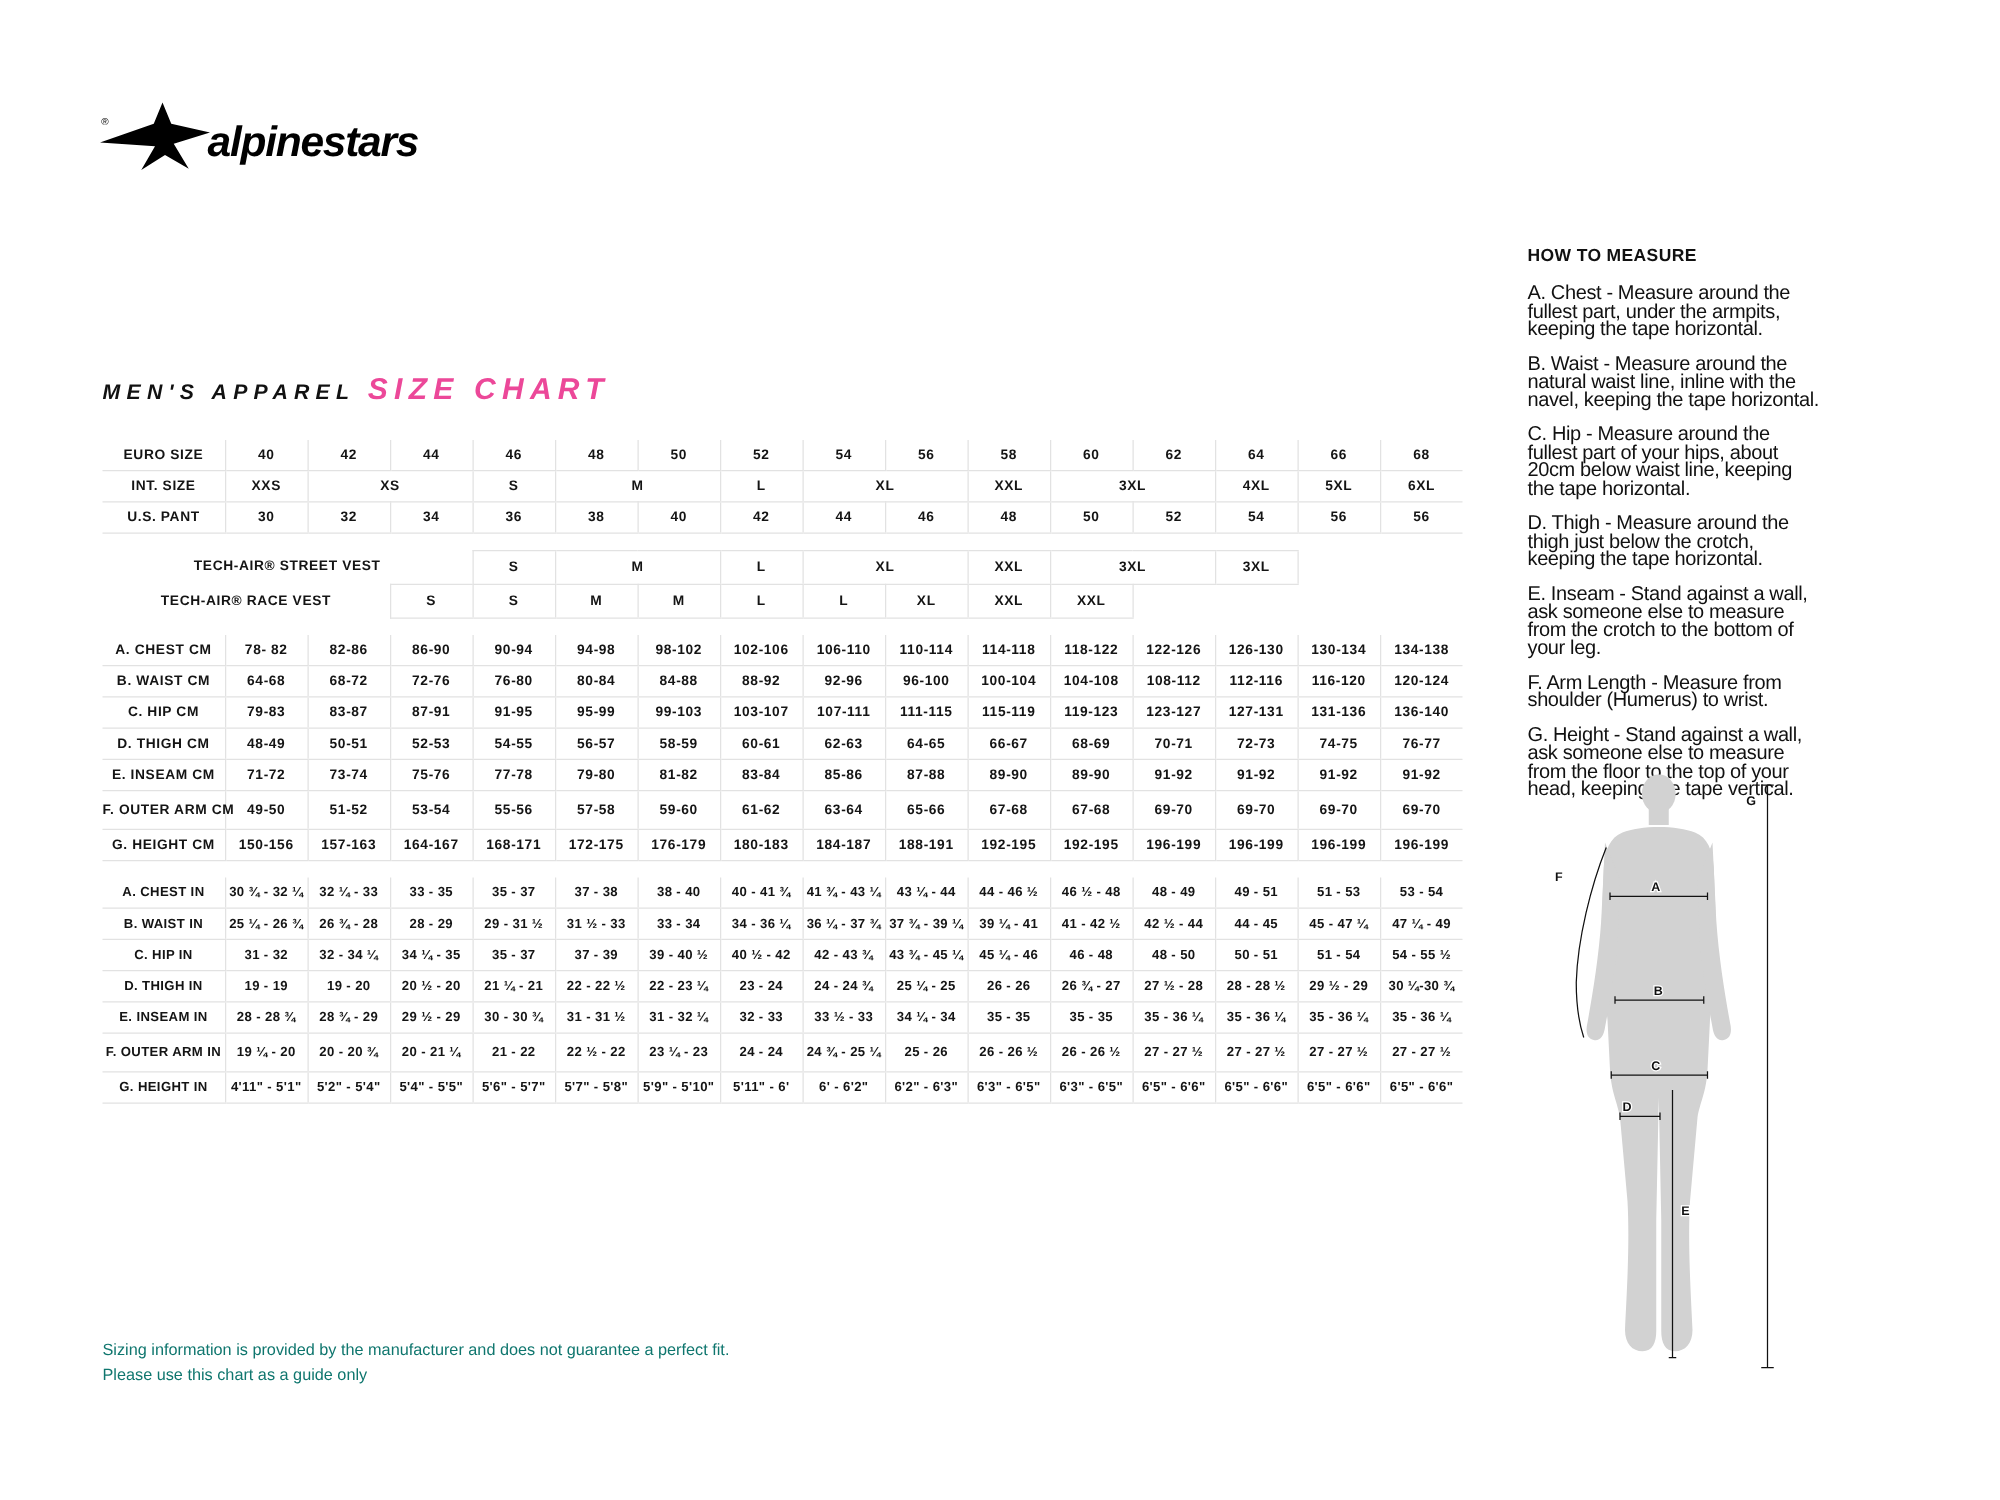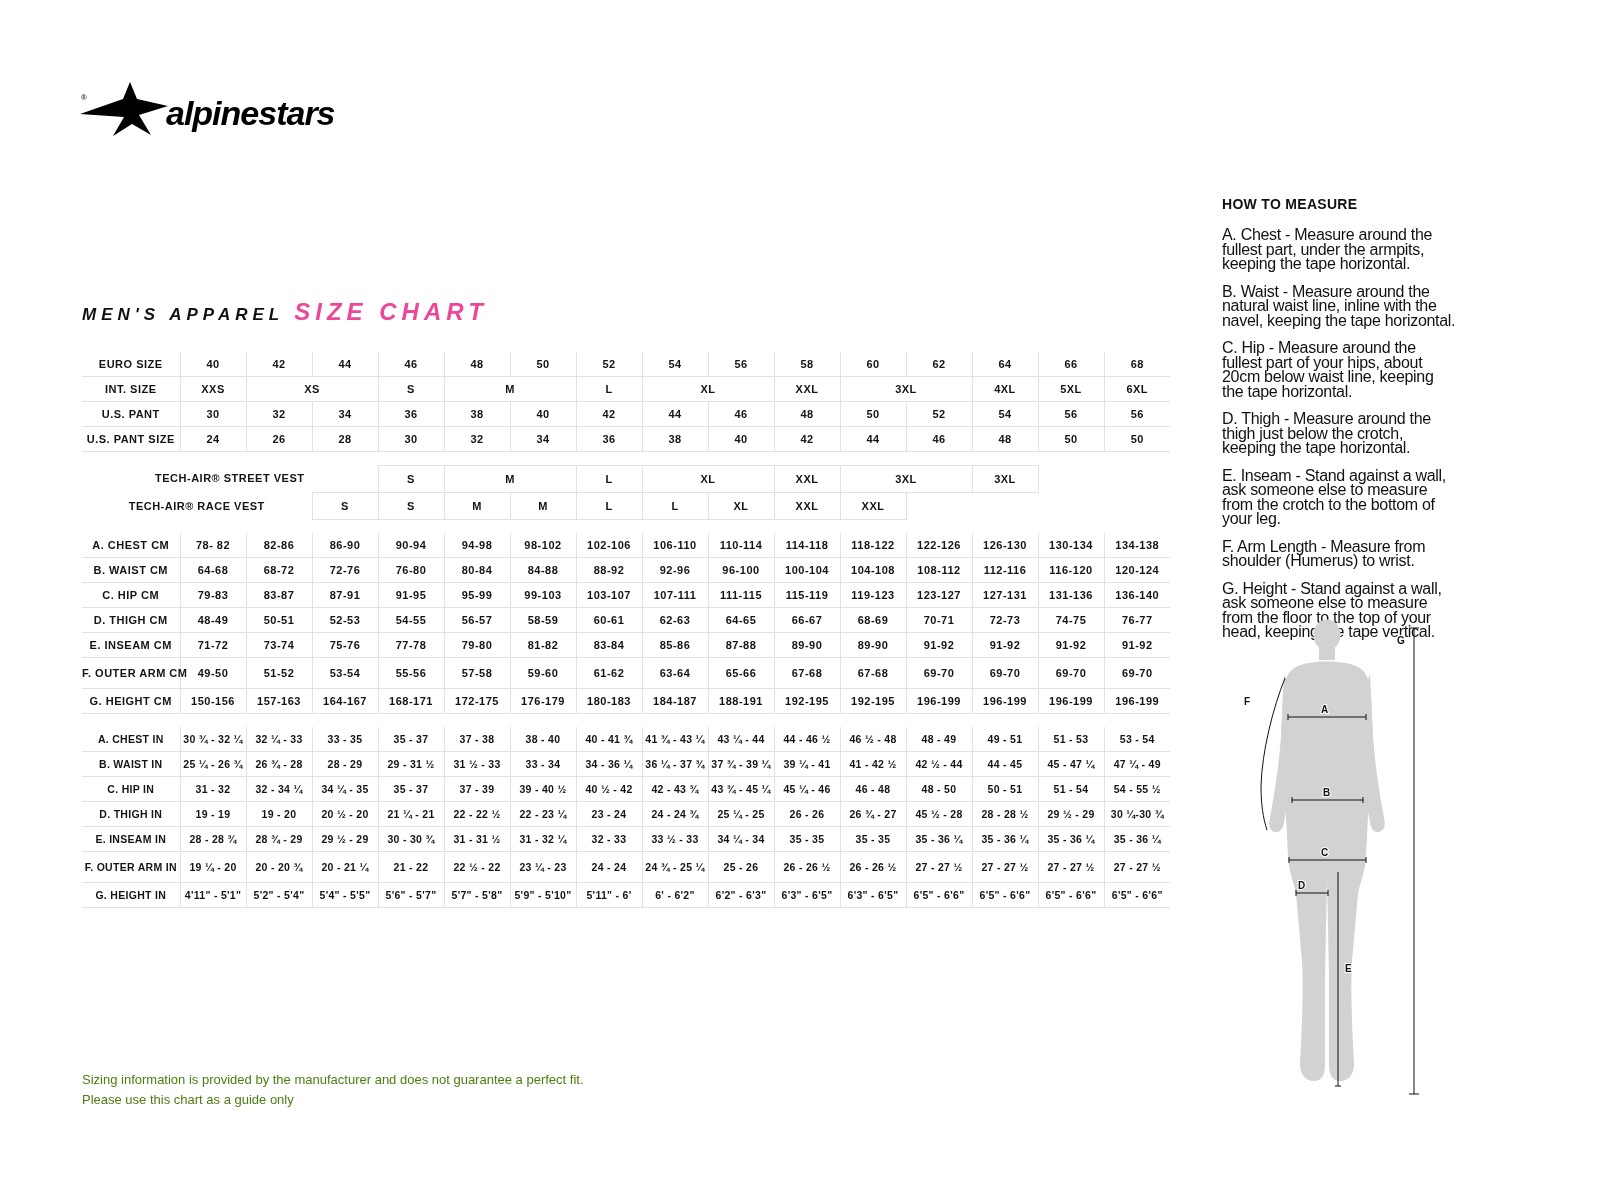--- a/index.html
+++ b/index.html
@@ -30,21 +30,21 @@
   .measure-col{position:absolute;left:1222px;top:196px;width:236px;}
   .measure-col h2{margin:0 0 16px 0;font-size:14px;font-weight:700;letter-spacing:.3px;color:#111;}
   .measure-col p{margin:0 0 13px 0;font-size:16px;line-height:14.5px;letter-spacing:-.3px;color:#111;}
 
   
   .diagram{position:absolute;left:1232px;top:616px;width:210px;height:485px;}
   .diagram text{font-family:"Liberation Sans",sans-serif;font-size:10px;font-weight:600;fill:#111;
     paint-order:stroke;stroke:#ffffff;stroke-width:2px;}
 
   
-  .footer{position:absolute;left:82px;top:1070px;font-size:13px;line-height:19.5px;color:#4d7c0f;}
+  .footer{position:absolute;left:82px;top:1070px;font-size:13px;line-height:19.5px;color:#0f766e;}
 </style>
 </head>
 <body>
 
 <div class="canvas">
 
   <svg class="logo" viewBox="0 0 290 70">
     <text x="1" y="22" font-size="8">®</text>
     <path fill="#000" d="M50,4 L57,21 L88,28 L59,37 L71,57 L52,46 L33,58 L44,39 L0,36 L43,21 Z"></path>
     <text x="86" y="47" font-size="34" font-weight="bold" font-style="italic" letter-spacing="-1" fill="#000">alpinestars</text>
@@ -116,38 +116,20 @@
           <td class="val">40</td>
           <td class="val">42</td>
           <td class="val">44</td>
           <td class="val">46</td>
           <td class="val">48</td>
           <td class="val">50</td>
           <td class="val">52</td>
           <td class="val">54</td>
           <td class="val">56</td>
           <td class="val">56</td>
-        </tr>
-        <tr>
-          <td class="lbl bb">U.S. PANT SIZE</td>
-          <td class="val">24</td>
-          <td class="val">26</td>
-          <td class="val">28</td>
-          <td class="val">30</td>
-          <td class="val">32</td>
-          <td class="val">34</td>
-          <td class="val">36</td>
-          <td class="val">38</td>
-          <td class="val">40</td>
-          <td class="val">42</td>
-          <td class="val">44</td>
-          <td class="val">46</td>
-          <td class="val">48</td>
-          <td class="val">50</td>
-          <td class="val">50</td>
         </tr>
         <tr class="gap">
           <td colspan="16"></td>
         </tr>
         <tr class="vest">
           <td class="lbl" colspan="4">TECH-AIR® STREET VEST</td>
           <td class="val" colspan="1">S</td>
           <td class="val" colspan="2">M</td>
           <td class="val" colspan="1">L</td>
           <td class="val" colspan="2">XL</td>
@@ -361,21 +343,21 @@
           <td class="val">19 - 20</td>
           <td class="val">20 ½ - 20</td>
           <td class="val">21 ¼ - 21</td>
           <td class="val">22 - 22 ½</td>
           <td class="val">22 - 23 ¼</td>
           <td class="val">23 - 24</td>
           <td class="val">24 - 24 ¾</td>
           <td class="val">25 ¼ - 25</td>
           <td class="val">26 - 26</td>
           <td class="val">26 ¾ - 27</td>
-          <td class="val">45 ½ - 28</td>
+          <td class="val">27 ½ - 28</td>
           <td class="val">28 - 28 ½</td>
           <td class="val">29 ½ - 29</td>
           <td class="val">30 ¼-30 ¾</td>
         </tr>
         <tr class=" inrow">
           <td class="lbl bb">E. INSEAM IN</td>
           <td class="val">28 - 28 ¾</td>
           <td class="val">28 ¾ - 29</td>
           <td class="val">29 ½ - 29</td>
           <td class="val">30 - 30 ¾</td>

